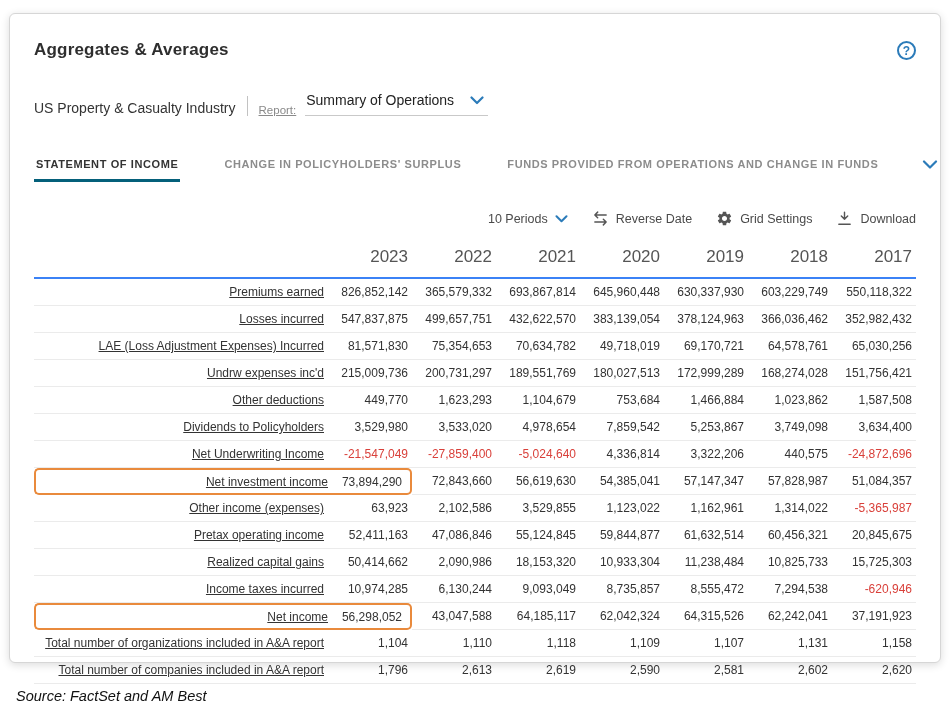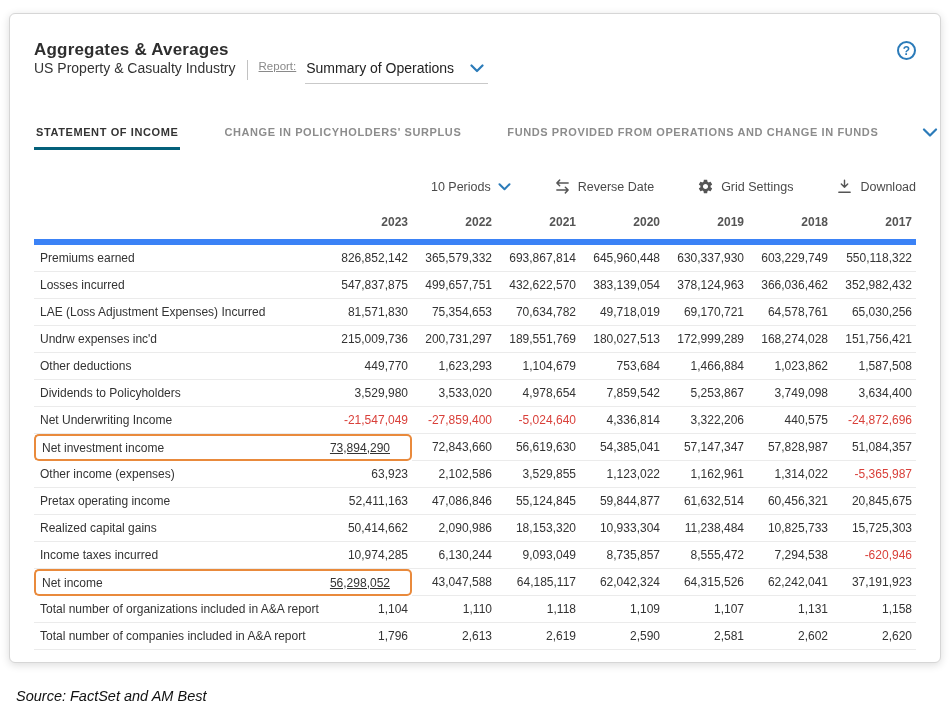--- a/index.html
+++ b/index.html
@@ -20,62 +20,62 @@
     box-shadow:0 2px 8px rgba(0,0,0,0.14);
     padding:0 24px;
   }
   .card-header{padding-top:26px;display:flex;justify-content:space-between;align-items:flex-start;}
   .page-title{font-size:17px;font-weight:bold;color:#2e2e2e;letter-spacing:.2px;}
   .help{
     width:19px;height:19px;border:2px solid var(--accent-blue);border-radius:50%;
     color:var(--accent-blue);font-size:12px;font-weight:bold;
     display:flex;align-items:center;justify-content:center;cursor:pointer;margin-top:1px;
   }
-  .subheader{display:flex;align-items:flex-start;}
+  .subheader{margin-top:32px;display:flex;align-items:flex-end;}
   .industry{font-size:14px;color:#333;}
   .vdiv{width:1px;height:20px;background:#c2c2c2;margin:0 11px;}
   .report-label{font-size:11.5px;color:#8a8a8a;margin-right:9px;text-decoration:underline;}
   .report-select{
     display:inline-flex;align-items:center;gap:16px;font-size:14px;color:#222;
     border-bottom:1px solid #c9c9c9;padding:0 4px 7px 1px;cursor:pointer;
   }
   .tabs{margin-top:42px;display:flex;align-items:flex-start;gap:42px;}
   .tab{
     font-size:11px;font-weight:bold;letter-spacing:.6px;color:#8c8c8c;
     padding:0 2px 9px 2px;cursor:pointer;white-space:nowrap;
   }
   .tab.active{color:#333;border-bottom:3px solid var(--tab-underline);}
   .tabs-chevron{margin-left:auto;cursor:pointer;margin-top:-2px;}
   .toolbar{
     margin-top:28px;display:flex;justify-content:flex-end;align-items:center;
-    gap:43px;font-size:12.5px;color:#4a4a4a;
+    gap:24px;font-size:12.5px;color:#4a4a4a;
   }
   .control{display:flex;align-items:center;gap:7px;cursor:pointer;white-space:nowrap;}
   .control svg{display:block;}
   .tbl-wrap{margin-top:12px;}
   table{width:100%;table-layout:fixed;border-collapse:separate;border-spacing:0;}
   .col-num{width:84px;}
   thead th{
-    font-size:12px;font-weight:bold;color:#555;text-align:right;
-    padding:8px 4px 10px 0;border-bottom:6px solid #3b82f6;white-space:nowrap;
+    font-size:17px;font-weight:normal;color:#555;text-align:right;
+    padding:8px 4px 10px 0;border-bottom:2px solid #3b82f6;white-space:nowrap;
   }
   thead th.label{text-align:left;}
   tbody td{
     font-size:12px;color:#333;text-align:right;white-space:nowrap;
     padding:6px 4px 6px 0;border-bottom:1px solid #ebebeb;
   }
-  tbody td.label{text-align:left;padding-left:6px;overflow:hidden;}
+  tbody td.label{text-align:right;padding-left:6px;overflow:hidden;text-decoration:underline;}
   td.neg{color:var(--negative-red);}
   td.hl-l{
     border:2px solid var(--highlight-orange);border-right:none;
     border-radius:5px 0 0 5px;padding:4px 0 4px 4px;
   }
   td.hl-r{
     border:2px solid var(--highlight-orange);border-left:none;
-    border-radius:0 5px 5px 0;padding:4px 20px 4px 0;text-decoration:underline;
+    border-radius:0 5px 5px 0;padding:4px 8px 4px 0;
   }
   .source-note{
     position:absolute;left:16px;top:688px;font-size:14.5px;font-style:italic;color:#111;
   }
 </style>
 </head>
 <body>
 
 <div class="card">
 

